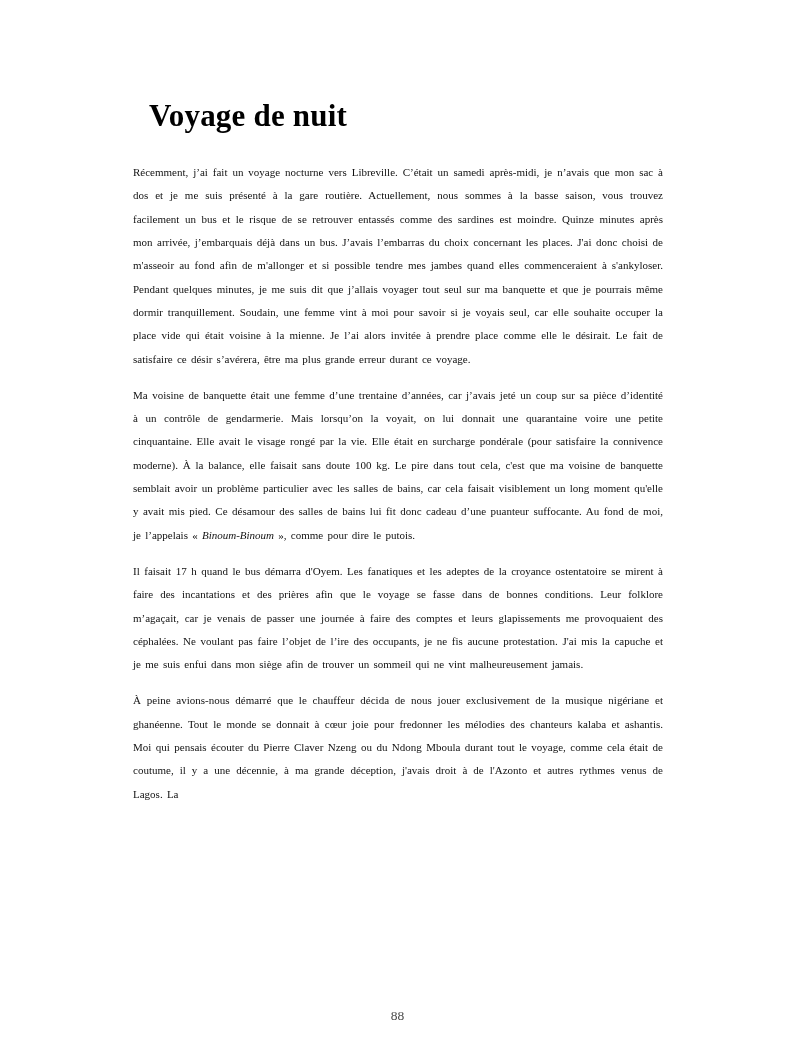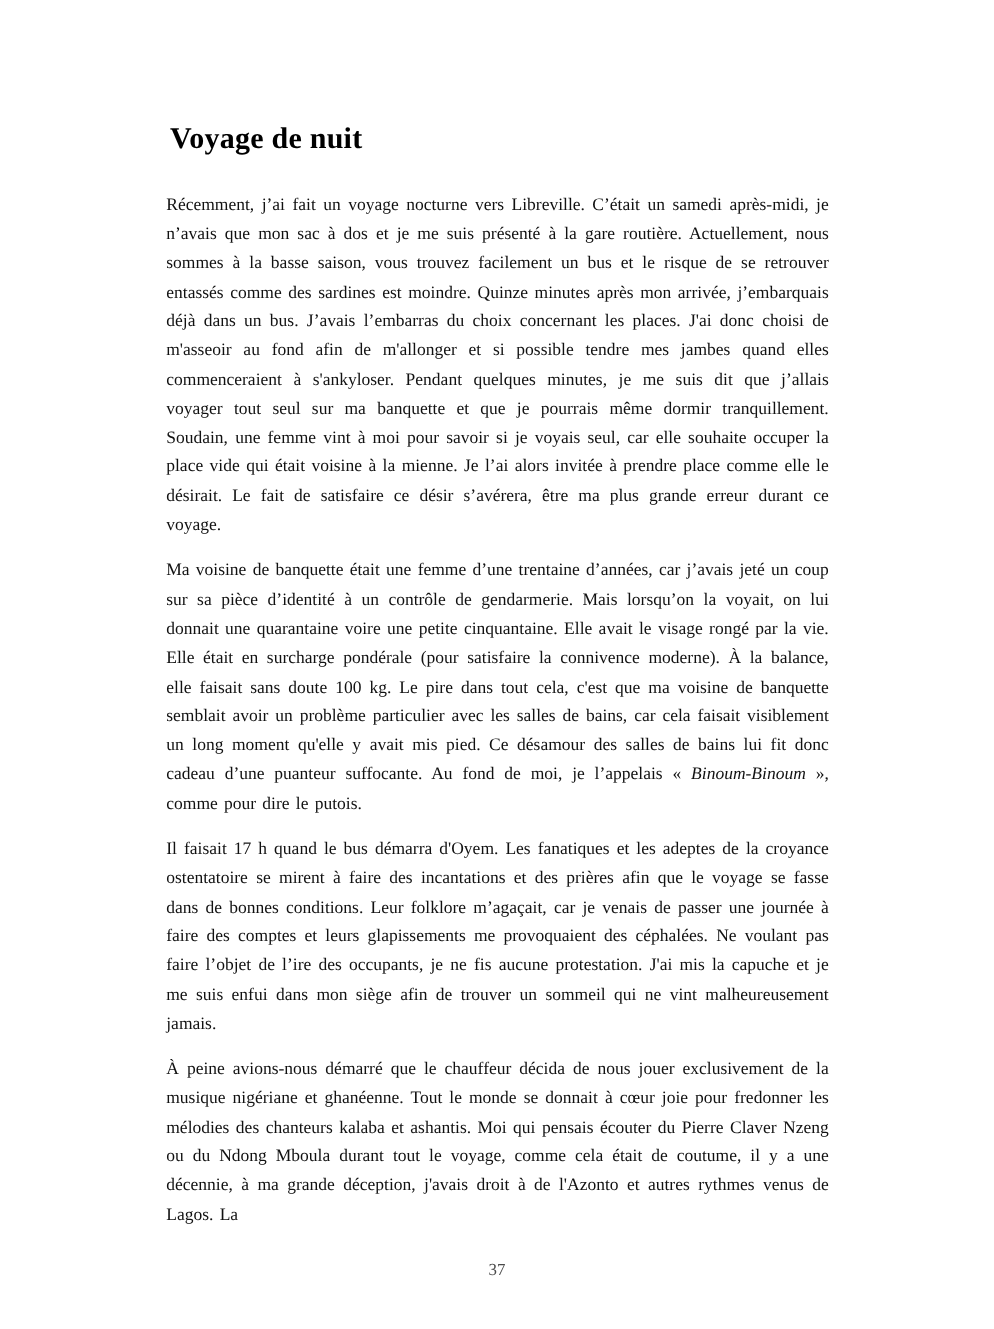--- a/index.html
+++ b/index.html
@@ -20,29 +20,29 @@
     inset: 0;
     background: #ffffff;
   }
   .content {
     position: absolute;
     left: 133px;
     top: 97px;
     width: 530px;
   }
   .title {
-    font-size: 24px;
+    font-size: 31px;
     font-weight: bold;
     line-height: 1.2;
-    margin: 0 0 27px 3px;
+    margin: 0 0 27px 16px;
     color: #000000;
     letter-spacing: 0.2px;
   }
   .body-text p {
-    font-size: 14px;
+    font-size: 11px;
     line-height: 23.3px;
     text-align: justify;
     margin: 0 0 13px 0;
     word-spacing: 1.5px;
   }
   .body-text p:last-child {
     margin-bottom: 0;
   }
   .body-text em {
   }
@@ -62,14 +62,14 @@
 <div class="page">
   <div class="content">
     <h1 class="title">Voyage de nuit</h1>
     <div class="body-text">
         <p><span>Récemment, j’ai fait un voyage nocturne vers Libreville. C’était un samedi après-midi, je n’avais que mon sac à dos et je me suis présenté à la gare routière. Actuellement, nous sommes à la basse saison, vous trouvez facilement un bus et le risque de se retrouver entassés comme des sardines est moindre. Quinze minutes après mon arrivée, j’embarquais déjà dans un bus. J’avais l’embarras du choix concernant les places. J'ai donc choisi de m'asseoir au fond afin de m'allonger et si possible tendre mes jambes quand elles commenceraient à s'ankyloser. Pendant quelques minutes, je me suis dit que j’allais voyager tout seul sur ma banquette et que je pourrais même dormir tranquillement. Soudain, une femme vint à moi pour savoir si je voyais seul, car elle souhaite occuper la place vide qui était voisine à la mienne. Je l’ai alors invitée à prendre place comme elle le désirait. Le fait de satisfaire ce désir s’avérera, être ma plus grande erreur durant ce voyage.</span></p>
         <p><span>Ma voisine de banquette était une femme d’une trentaine d’années, car j’avais jeté un coup sur sa pièce d’identité à un contrôle de gendarmerie. Mais lorsqu’on la voyait, on lui donnait une quarantaine voire une petite cinquantaine. Elle avait le visage rongé par la vie. Elle était en surcharge pondérale (pour satisfaire la connivence moderne). À la balance, elle faisait sans doute 100 kg. Le pire dans tout cela, c'est que ma voisine de banquette semblait avoir un problème particulier avec les salles de bains, car cela faisait visiblement un long moment qu'elle y avait mis pied. Ce désamour des salles de bains lui fit donc cadeau d’une puanteur suffocante. Au fond de moi, je l’appelais « </span><em>Binoum-Binoum</em><span> », comme pour dire le putois.</span></p>
         <p><span>Il faisait 17 h quand le bus démarra d'Oyem. Les fanatiques et les adeptes de la croyance ostentatoire se mirent à faire des incantations et des prières afin que le voyage se fasse dans de bonnes conditions. Leur folklore m’agaçait, car je venais de passer une journée à faire des comptes et leurs glapissements me provoquaient des céphalées. Ne voulant pas faire l’objet de l’ire des occupants, je ne fis aucune protestation. J'ai mis la capuche et je me suis enfui dans mon siège afin de trouver un sommeil qui ne vint malheureusement jamais.</span></p>
         <p><span>À peine avions-nous démarré que le chauffeur décida de nous jouer exclusivement de la musique nigériane et ghanéenne. Tout le monde se donnait à cœur joie pour fredonner les mélodies des chanteurs kalaba et ashantis. Moi qui pensais écouter du Pierre Claver Nzeng ou du Ndong Mboula durant tout le voyage, comme cela était de coutume, il y a une décennie, à ma grande déception, j'avais droit à de l'Azonto et autres rythmes venus de Lagos. La</span></p>
       </div>
   </div>
-  <div class="page-number">37</div>
+  <div class="page-number">88</div>
 </div>
 
 </body></html>

